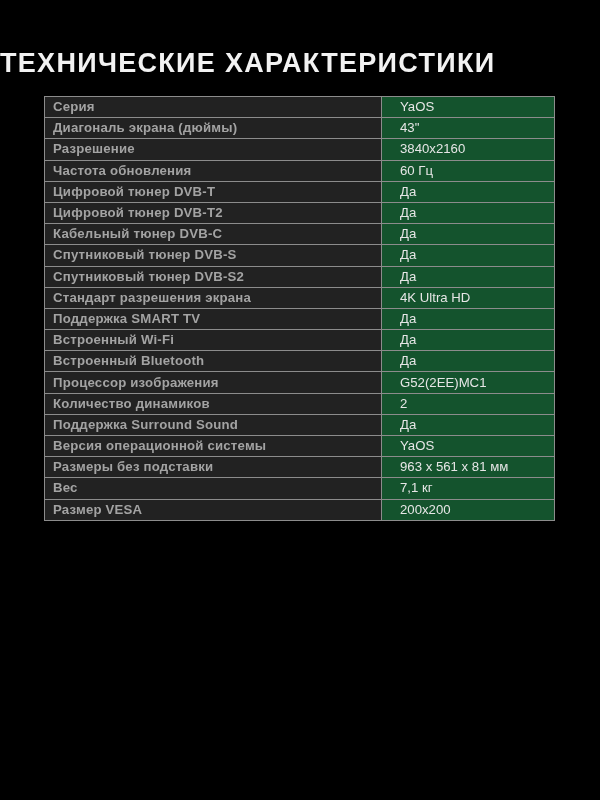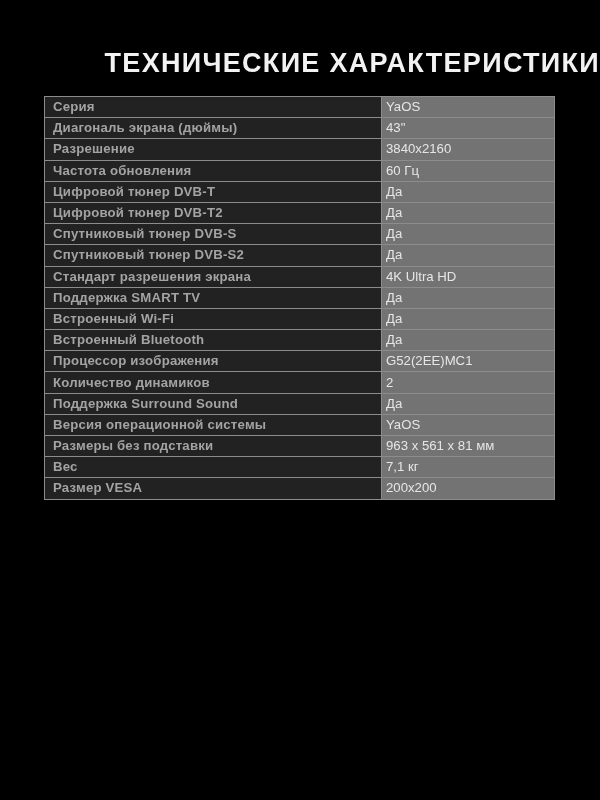--- a/index.html
+++ b/index.html
@@ -13,21 +13,21 @@
       position: relative;
       overflow: hidden;
       font-family: "Liberation Sans", "DejaVu Sans", sans-serif;
       color: #ffffff;
     }
     .title {
       position: absolute;
       left: 0;
       width: 600px;
       top: 46px;
-      text-align: right;
+      text-align: left;
       font-size: 27px;
       font-weight: bold;
       letter-spacing: 1.3px;
       color: #f2f2f2;
       line-height: 34px;
       margin: 0;
     }
     .specs-table {
       position: absolute;
       left: 44px;
@@ -46,23 +46,23 @@
       vertical-align: middle;
     }
     .specs-table td.label {
       width: 328px;
       background: #222222;
       color: #a3a3a3;
       font-weight: bold;
       letter-spacing: 0.2px;
     }
     .specs-table td.value {
-      background: #737373;
+      background: #14532d;
       color: #e6e6e6;
-      padding-left: 4px;
+      padding-left: 18px;
       font-weight: normal;
     }
   </style>
 </head>
 <body>
 
 <h1 class="title">ТЕХНИЧЕСКИЕ ХАРАКТЕРИСТИКИ</h1>
 
 <table class="specs-table">
   <tbody>
@@ -81,20 +81,24 @@
     <tr>
       <td class="label">Частота обновления</td>
       <td class="value">60 Гц</td>
     </tr>
     <tr>
       <td class="label">Цифровой тюнер DVB-T</td>
       <td class="value">Да</td>
     </tr>
     <tr>
       <td class="label">Цифровой тюнер DVB-T2</td>
+      <td class="value">Да</td>
+    </tr>
+    <tr>
+      <td class="label">Кабельный тюнер DVB-C</td>
       <td class="value">Да</td>
     </tr>
     <tr>
       <td class="label">Спутниковый тюнер DVB-S</td>
       <td class="value">Да</td>
     </tr>
     <tr>
       <td class="label">Спутниковый тюнер DVB-S2</td>
       <td class="value">Да</td>
     </tr>

